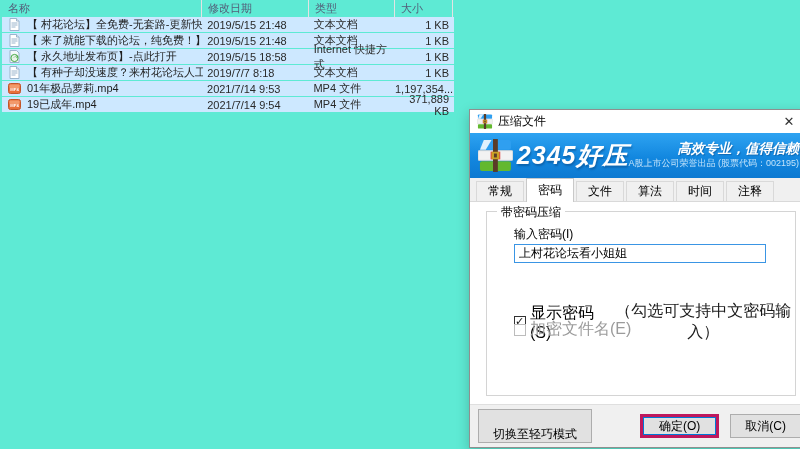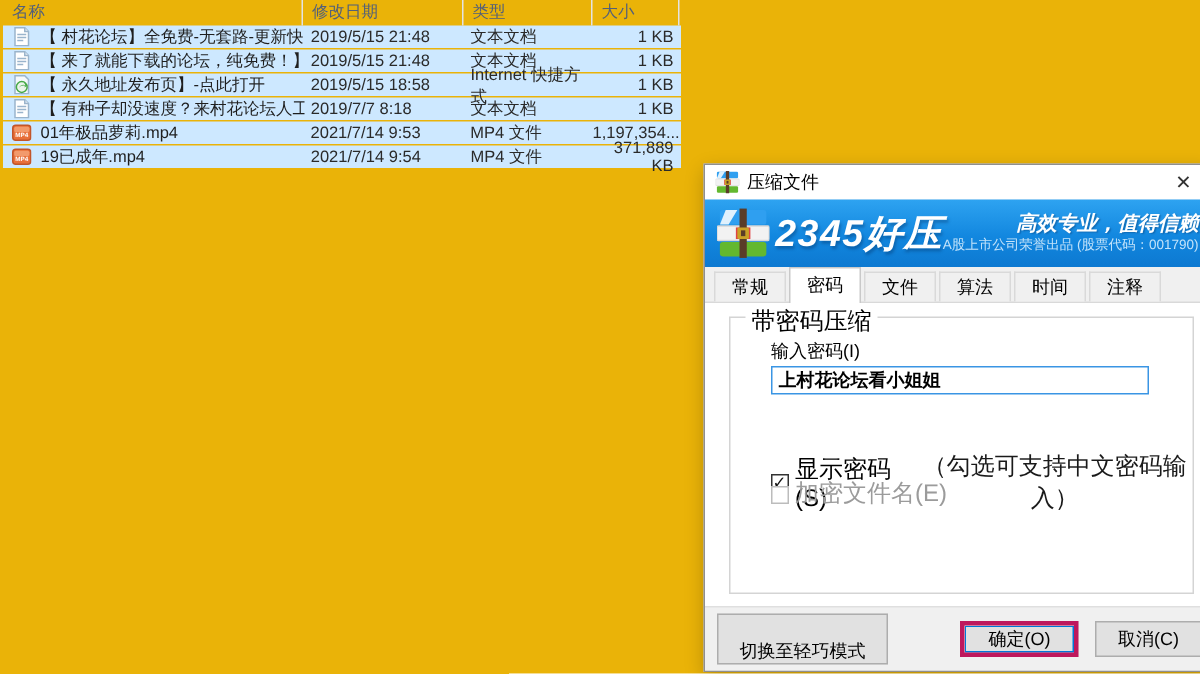--- a/index.html
+++ b/index.html
@@ -1,18 +1,18 @@
 <!DOCTYPE html>
 <html><head>
 <meta charset="utf-8">
 <style>
   * { margin:0; padding:0; box-sizing:border-box; }
   html,body { width:800px; height:449px; background:#fff; overflow:hidden;
     font-family:"Liberation Sans","DejaVu Sans",sans-serif; }
-  .screen { position:relative; width:800px; height:449px; background:#eab308; }
+  .screen { position:relative; width:800px; height:449px; background:#5eead4; }
 
   
   .file-list { position:absolute; left:0; top:0; width:455px; font-size:11px; color:#1f1f1f; }
   .fl-header { display:flex; height:17px; align-items:center; color:#53607a; }
   .fl-hcell { height:17px; line-height:17px; border-right:1px solid #e3e3e3; padding-left:8px; }
   .fl-h-name { width:202px; }
   .fl-h-date { width:107px; padding-left:6px; }
   .fl-h-type { width:86px; padding-left:6px; }
   .fl-h-size { width:58px; padding-left:6px; }
   .fl-rows { }
@@ -47,25 +47,25 @@
   .tabstrip { height:24px; background:#f0f0f0; display:flex; align-items:flex-end;
     padding-left:6px; border-bottom:1px solid #d9d9d9; flex:0 0 auto; position:relative; }
   .tab { height:20px; line-height:19px; padding:0 11px; background:#f0f0f0;
     border:1px solid #d9d9d9; border-bottom:none; margin-right:2px; font-size:12px; position:relative; }
   .tab.active { height:24px; line-height:23px; background:#fff; border:1px solid #c9c9c9;
     border-bottom:none; margin-bottom:-1px; z-index:2; }
 
   .tabpage { background:#fff; flex:1 1 auto; position:relative; }
   .groupbox { position:absolute; left:16px; top:9px; width:310px; height:185px;
     border:1px solid #d4d4d4; }
-  .group-label { position:absolute; left:10px; top:-8px; background:#fff; padding:0 4px; font-size:16px; }
+  .group-label { position:absolute; left:10px; top:-8px; background:#fff; padding:0 4px; font-size:12px; }
   .field-label { position:absolute; left:27px; top:14px; font-size:12px; }
   .pw-input { position:absolute; left:27px; top:32px; width:252px; height:19px;
     border:1px solid #3a95e4; font-size:12px; padding:0 4px; outline:none; color:#000;
-    font-family:"Liberation Sans","DejaVu Sans",sans-serif; background:#fff;font-weight:bold; }
+    font-family:"Liberation Sans","DejaVu Sans",sans-serif; background:#fff; }
   .check-row { position:absolute; left:27px; display:flex; align-items:center; font-size:16px; }
   .check-row.row1 { top:89px; }
   .check-row.row2 { top:107px; }
   .checkbox { width:12px; height:12px; background:#fff; border:1px solid #333;
     margin-right:4px; position:relative; flex:0 0 auto; }
   .checkbox.checked::after { content:"✓"; position:absolute; left:0px; top:-2px;
     font-size:11px; font-weight:bold; color:#111; }
   .checkbox.disabled { border-color:#bcbcbc; }
   .lbl-disabled { color:#9b9b9b; }
   .hint { margin-left:6px; }
@@ -192,21 +192,21 @@
         <rect x="0" y="12" width="36" height="10" rx="1" fill="#f2f2f2" stroke="#d8d8d8"></rect>
         <rect x="13" y="13" width="10" height="8" fill="#e04343"></rect>
         <rect x="2" y="23" width="32" height="10" rx="2" fill="#63b82f"></rect>
         <rect x="15.5" y="0" width="5" height="34" fill="#5a3c28"></rect>
         <rect x="14" y="13" width="8" height="8" rx="1" fill="#c9a227"></rect>
         <rect x="16.5" y="15" width="3" height="4" fill="#5a3c28"></rect>
       </svg>
       <span class="brand-text">2345好压</span>
       <div class="banner-right">
         <div class="slogan">高效专业，值得信赖</div>
-        <div class="subslogan">A股上市公司荣誉出品 (股票代码：001790)</div>
+        <div class="subslogan">A股上市公司荣誉出品 (股票代码：002195)</div>
       </div>
     </div>
 
     <div class="tabstrip" id="tab-strip">
         <div class="tab">常规</div>
         <div class="tab active">密码</div>
         <div class="tab">文件</div>
         <div class="tab">算法</div>
         <div class="tab">时间</div>
         <div class="tab">注释</div>

